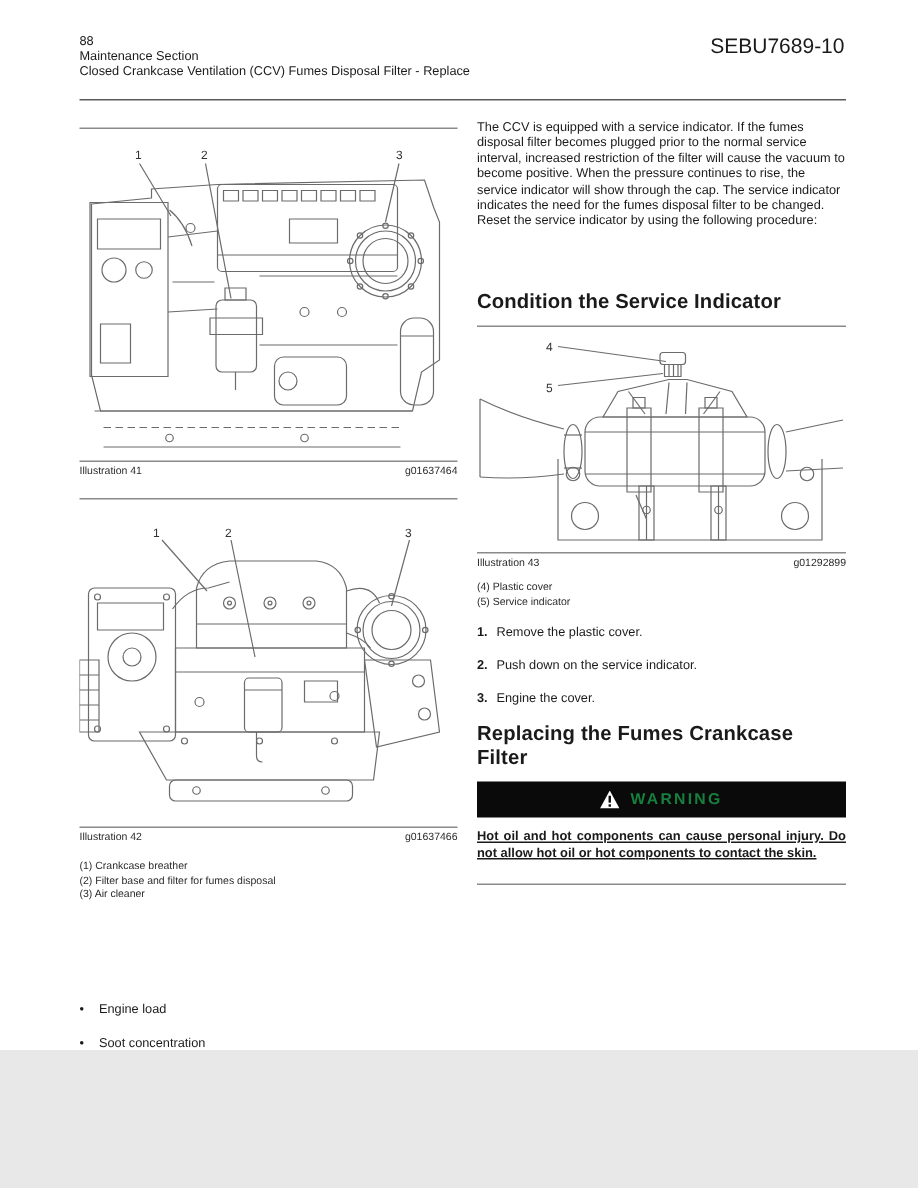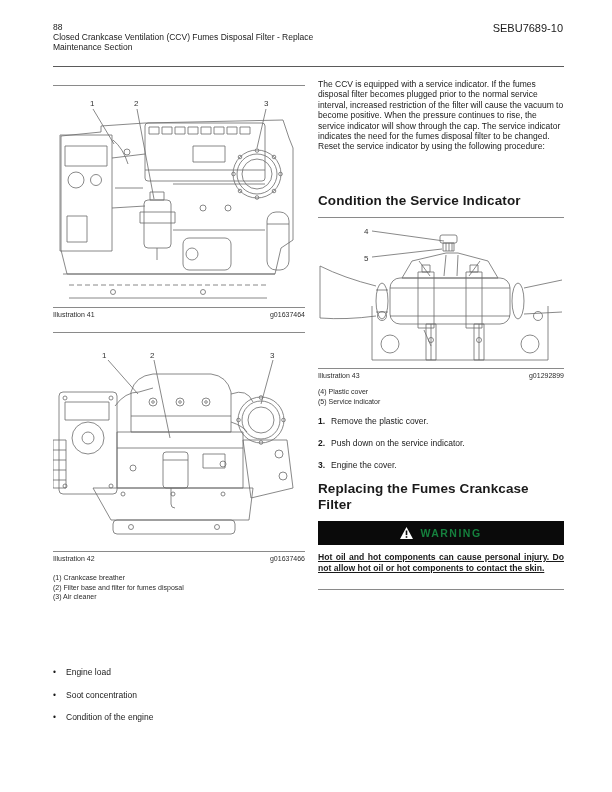--- a/index.html
+++ b/index.html
@@ -1,24 +1,24 @@
 <!DOCTYPE html>
 <html><head>
 <meta charset="utf-8">
 <style>
   * { margin:0; padding:0; box-sizing:border-box; }
   html,body { background:#e8e8e8; }
   .page {
-    position:relative; width:612px; height:792px; margin:0 auto;
+    position:relative; width:612px; height:700px; margin:0 auto;
     background:#ffffff; font-family:"Liberation Sans", sans-serif;
     color:#1a1a1a; overflow:hidden;
   }
   
   .hdr-left { position:absolute; left:53px; top:22px; font-size:8.5px; line-height:10px; }
-  .hdr-right { position:absolute; right:49px; top:22px; font-size:11px; }
+  .hdr-right { position:absolute; right:49px; top:22px; font-size:14px; }
   .rule { position:absolute; height:1px; background:#5a5a5a; }
   .rule-light { position:absolute; height:1px; background:#8a8a8a; }
   .hdr-rule { left:53px; width:511px; top:66px; }
   
   .colL { left:53px; width:252px; }
   .colR { left:318px; width:246px; }
   .body-text { font-size:8.5px; line-height:10.4px; }
   .cap-row { position:absolute; display:flex; justify-content:space-between; font-size:7px; color:#2b2b2b; }
   .fig-labels { position:absolute; font-size:7px; line-height:9.6px; color:#2b2b2b; }
   .h1 { position:absolute; font-size:13.5px; font-weight:bold; line-height:16px; letter-spacing:.1px; }
@@ -39,22 +39,22 @@
   .warn-text { position:absolute; font-size:8.6px; font-weight:bold; line-height:10.6px; text-align:justify;text-decoration:underline; }
   .note { position:absolute; font-size:8.5px; line-height:10.4px; }
 </style>
 </head>
 <body>
 
 <div class="page">
 
   <div class="hdr-left">
     <div>88</div>
+    <div>Maintenance Section</div>
     <div>Closed Crankcase Ventilation (CCV) Fumes Disposal Filter - Replace</div>
-    <div>Maintenance Section</div>
   </div>
   <div class="hdr-right">SEBU7689-10</div>
   <div class="rule hdr-rule"></div>
 
   <div class="rule-light colL" style="top:85px;"></div>
 
   <svg class="art colL" style="top:88px;" width="252" height="218" viewBox="0 0 252 218">
     <g stroke="#6b6b6b" stroke-width="0.8" fill="none">
 
       <line x1="40" y1="21" x2="61" y2="56"></line>

